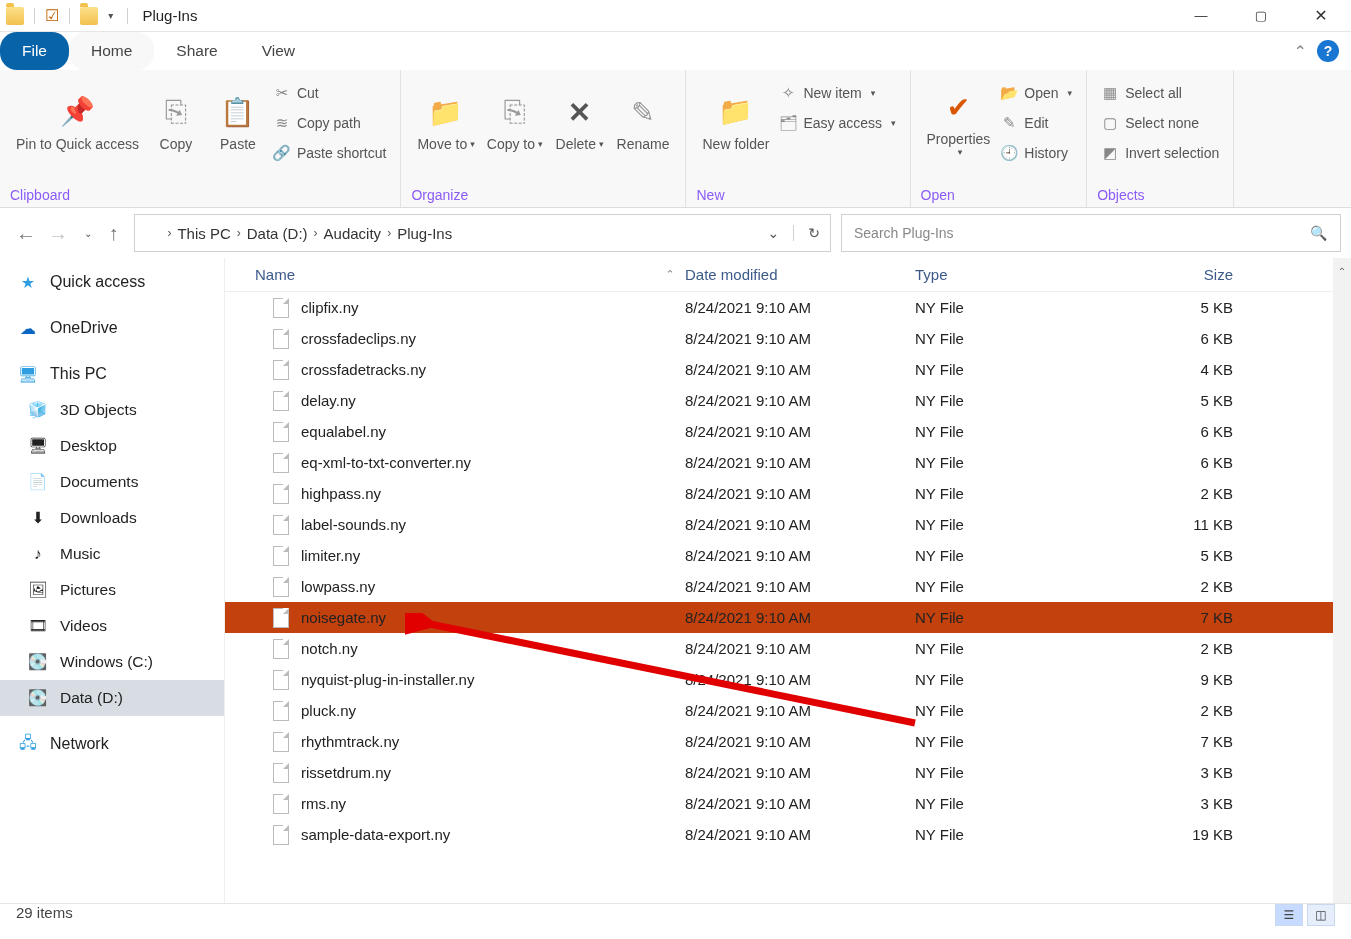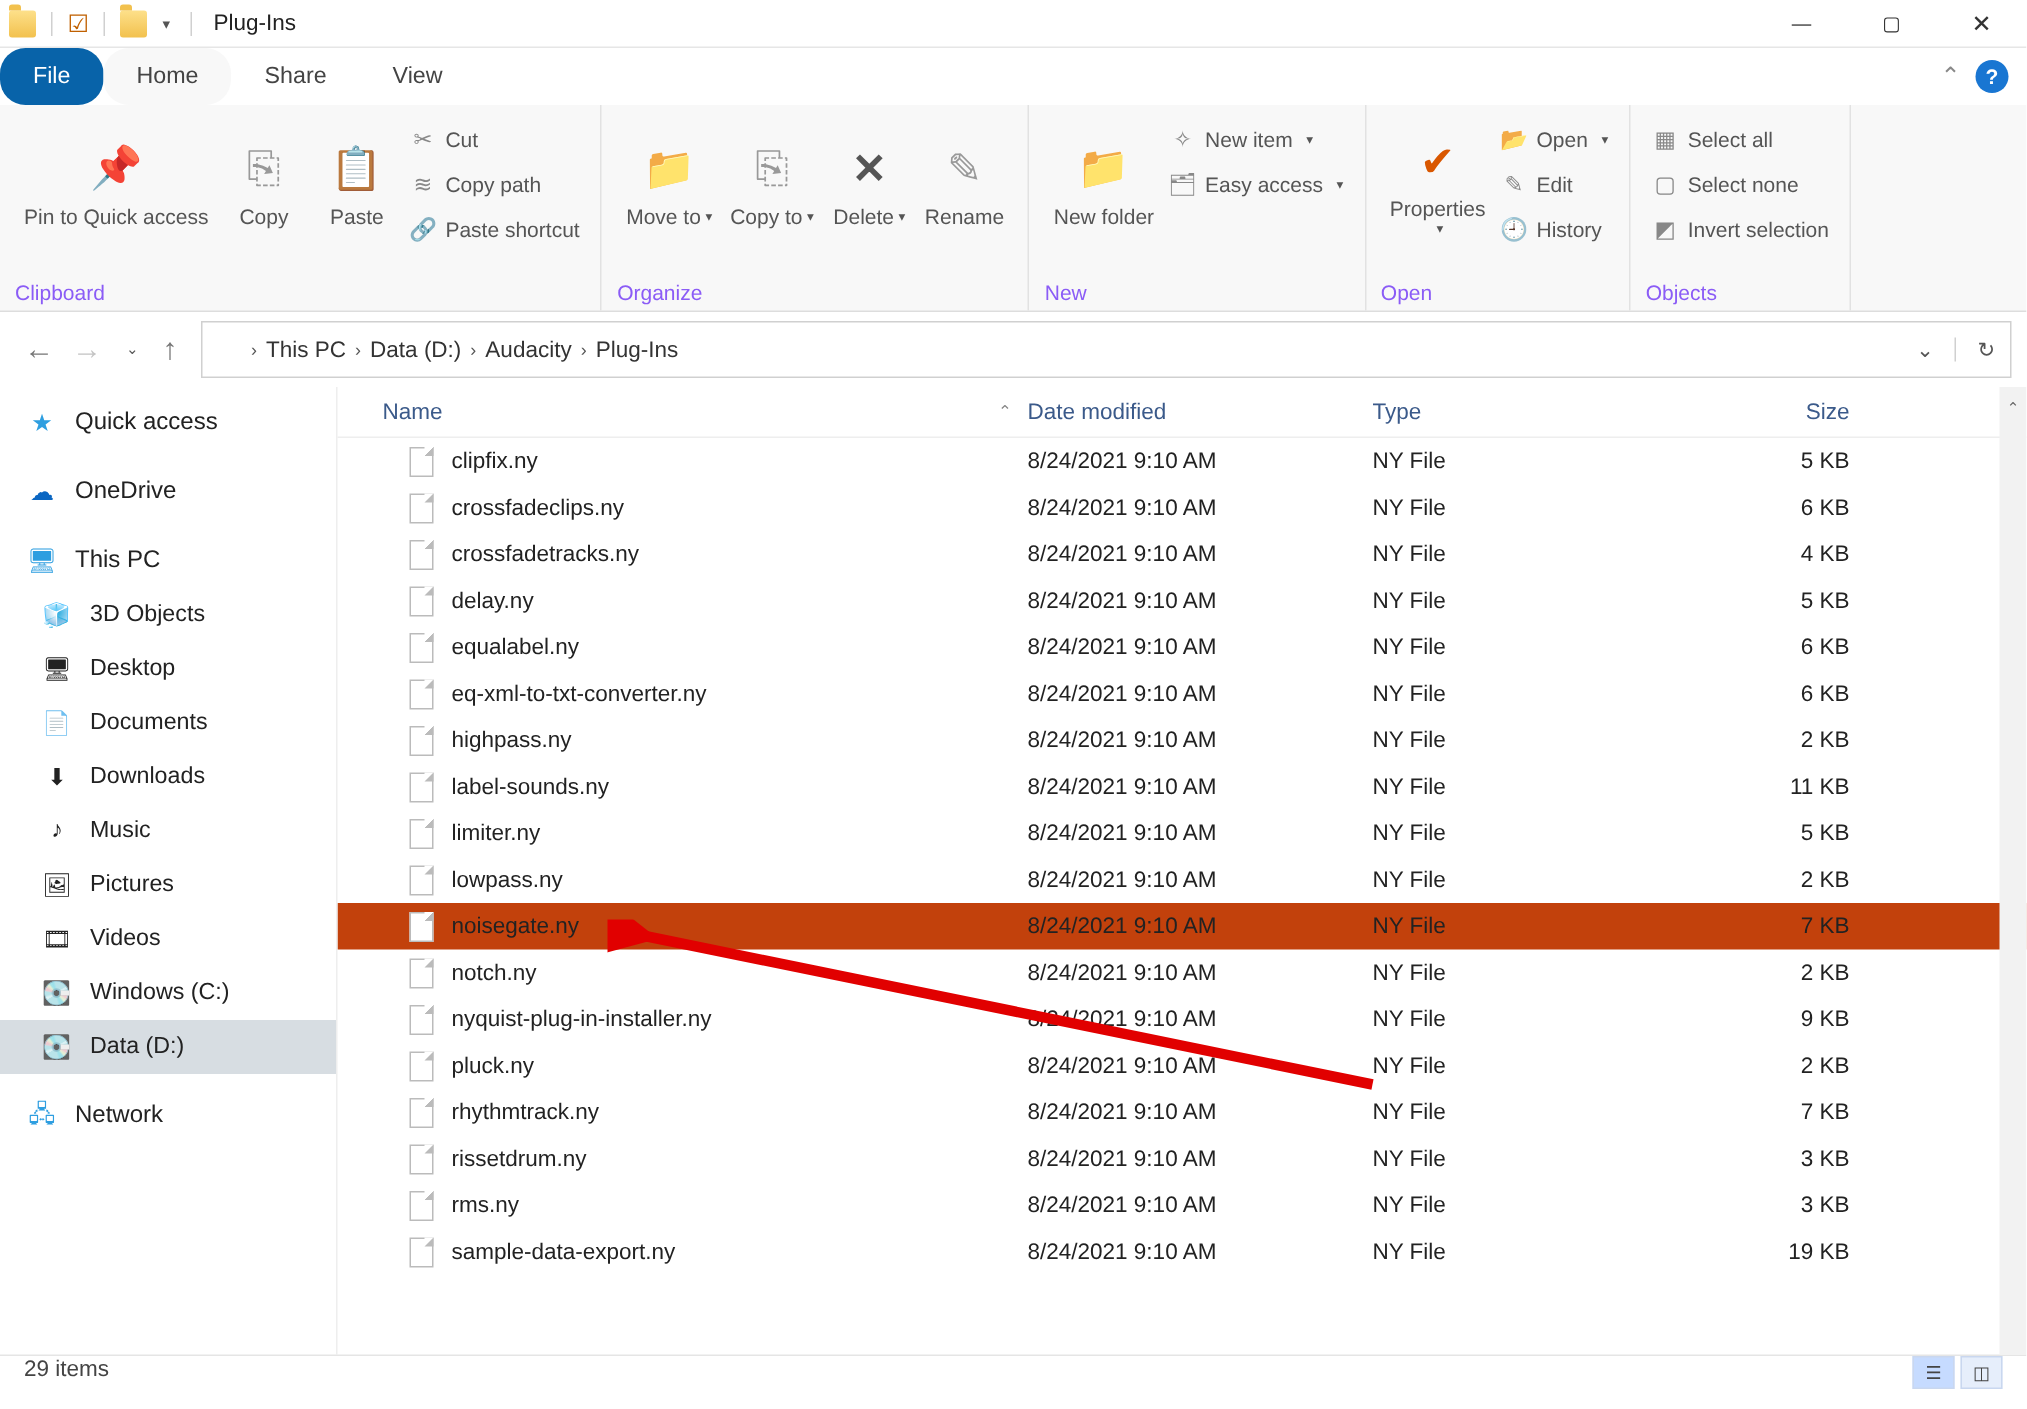--- a/index.html
+++ b/index.html
@@ -286,20 +286,24 @@
         <span class="ch">›</span>
       </span>
     <span class="crumb">
         <span>Plug-Ins</span>
       </span>
     <div class="address-right">
       <span>⌄</span>
       <span style="border-left:1px solid #d0d0d0;padding-left:14px;">↻</span>
     </div>
   </div>
+  <div class="search">
+    <span>Search Plug-Ins</span>
+    <span class="mag">🔍</span>
+  </div>
 </div>
 
 <div class="main">
   <div class="nav">
     <div class="navitem root">
         <span class="nic" style="color:#2e9ee0;">★</span>
         <span>Quick access</span>
       </div>
     <div style="height:10px;"></div>
     <div class="navitem root">

